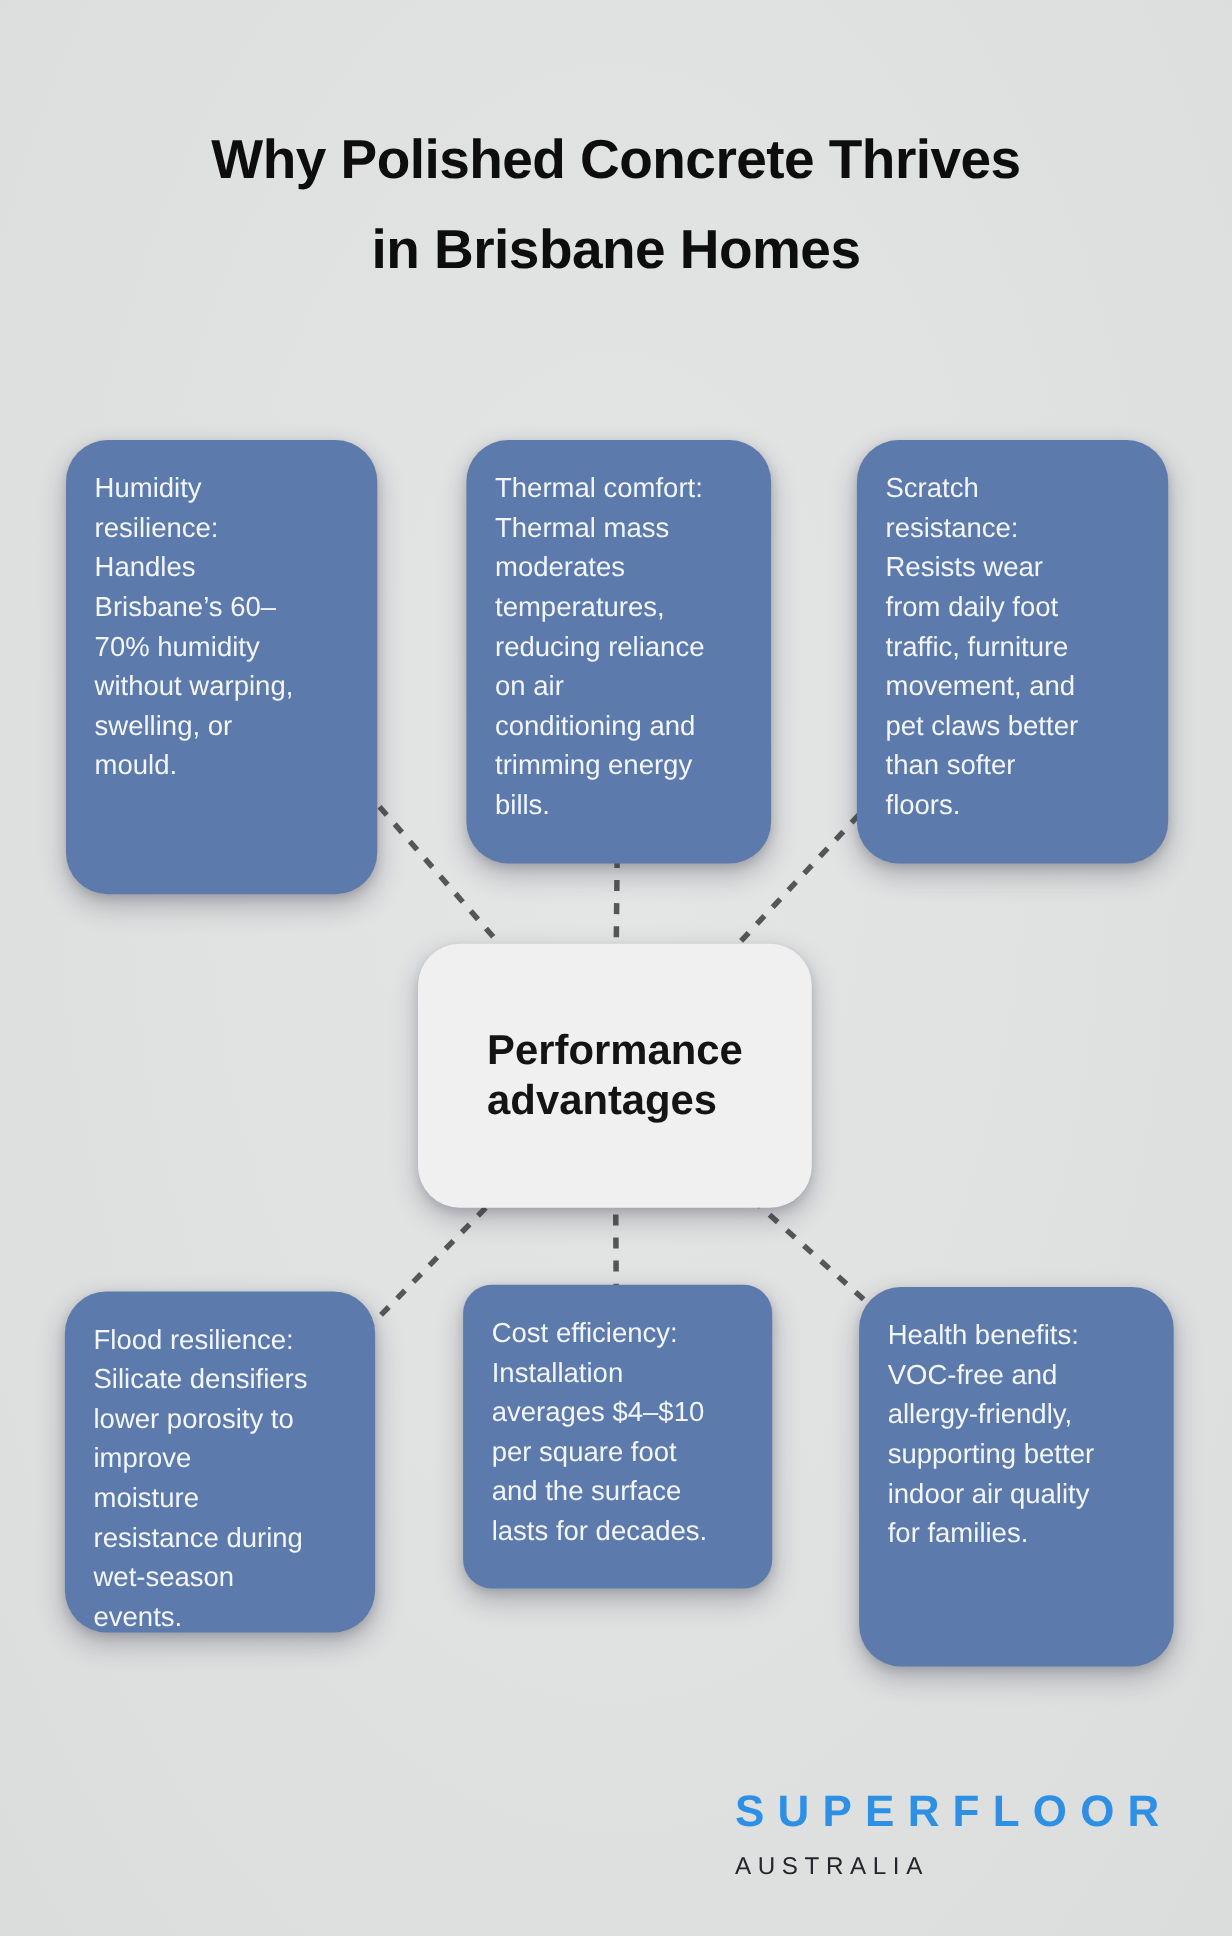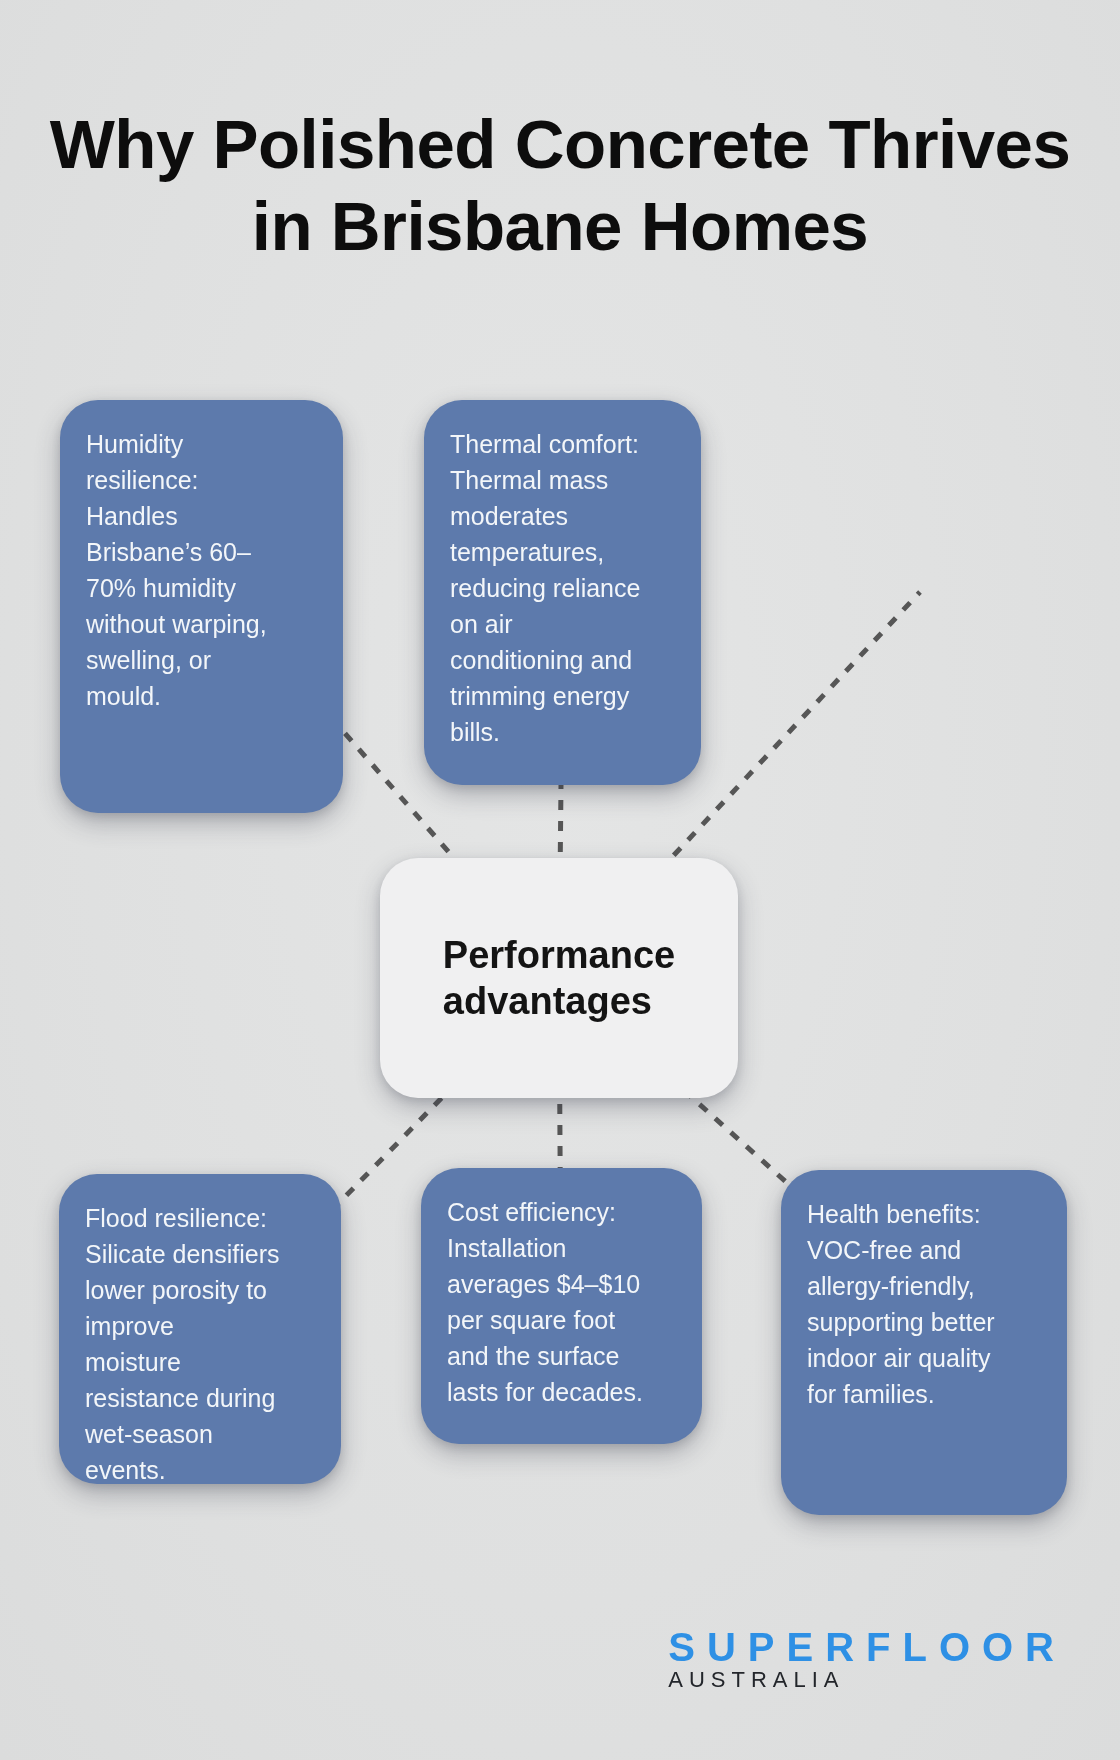--- a/index.html
+++ b/index.html
@@ -31,21 +31,21 @@
   .connector{
     stroke:var(--dash);
     stroke-width:5;
     stroke-dasharray:10 11;
     fill:none;
   }
   .title{
     position:absolute;
     left:0;top:104px;width:1120px;
     text-align:center;
-    font-size:69px;
+    font-size:50px;
     line-height:82px;
     font-weight:700;
     letter-spacing:-0.5px;
     color:var(--title-color);
     white-space:pre-line;
   }
   .card{
     position:absolute;
     background:var(--card-blue);
     border-radius:38px;
@@ -53,21 +53,21 @@
     color:var(--card-text);
     font-size:25px;
     line-height:36px;
     padding:26px 22px 24px 26px;
   }
   .card p{white-space:pre-line;}
   .card-tl{left:60px;  top:400px;  width:283px; height:413px;}
   .card-tm{left:424px; top:400px;  width:277px; height:385px;}
   .card-tr{left:779px; top:400px;  width:283px; height:385px;}
   .card-bl{left:59px;  top:1174px; width:282px; height:310px;}
-  .card-bm{left:421px; top:1168px; width:281px; height:276px;}
+  .card-bm{left:421px; top:1168px; width:281px; height:276px;border-radius:26px;}
   .card-br{left:781px; top:1170px; width:286px; height:345px;}
   .center-node{
     position:absolute;
     left:380px;top:858px;width:358px;height:240px;
     background:var(--center-bg);
     border-radius:38px;
     box-shadow:0 10px 24px rgba(55,60,75,0.30), 0 3px 8px rgba(55,60,75,0.15);
     display:flex;align-items:center;justify-content:center;
   }
   .center-node p{
@@ -90,21 +90,21 @@
     letter-spacing:12px;
     margin-right:-12px;
     color:var(--logo-blue);
   }
   .logo-region{
     font-size:22px;
     line-height:24px;
     font-weight:400;
     letter-spacing:6px;
     margin-right:-6px;
-    margin-top:0;
+    margin-top:17px;
     color:var(--logo-dark);
   }
 </style>
 </head>
 <body>
 
 <div class="stage">
 
   <svg class="connectors" viewBox="0 0 1120 1760" xmlns="http://www.w3.org/2000/svg">
     <line class="connector" x1="559" y1="978" x2="202" y2="570"></line>
@@ -134,20 +134,31 @@
 Thermal mass
 moderates
 temperatures,
 reducing reliance
 on air
 conditioning and
 trimming energy
 bills.</p>
   </div>
 
+  <div class="card card-tr">
+    <p>Scratch
+resistance:
+Resists wear
+from daily foot
+traffic, furniture
+movement, and
+pet claws better
+than softer
+floors.</p>
+  </div>
 
   <div class="center-node">
     <p>Performance
 advantages</p>
   </div>
 
   <div class="card card-bl">
     <p>Flood resilience:
 Silicate densifiers
 lower porosity to

